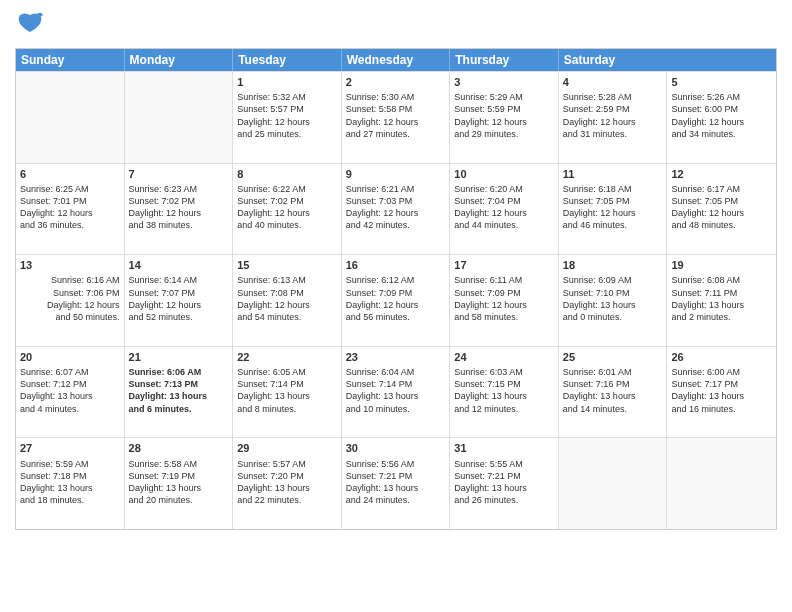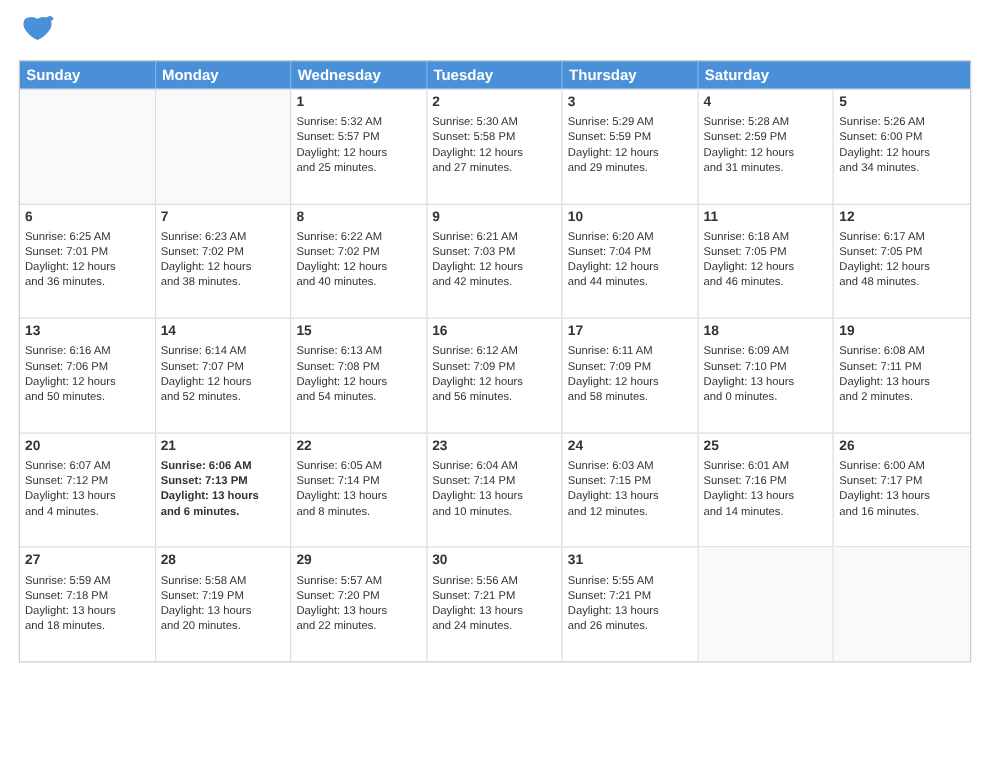--- a/index.html
+++ b/index.html
@@ -125,22 +125,22 @@
     <div class="title-section">
       <div class="month-title"></div>
       <div class="location"></div>
     </div>
   </div>
 
   <div class="calendar">
     <div class="cal-header">
     <div class="cal-header-cell">Sunday</div>
         <div class="cal-header-cell">Monday</div>
+        <div class="cal-header-cell">Tuesday</div>
         <div class="cal-header-cell">Wednesday</div>
-        <div class="cal-header-cell">Tuesday</div>
         <div class="cal-header-cell">Thursday</div>
         <div class="cal-header-cell">Saturday</div>
       </div>
     <div class="cal-body">
     <div class="cal-row">
           <div class="cal-cell empty"></div>
           <div class="cal-cell empty"></div>
           <div class="cal-cell">
             <span class="day-num">1</span>
             <div class="cell-text" style="white-space: pre-line;">Sunrise: 5:32 AM
@@ -224,21 +224,21 @@
             <span class="day-num">12</span>
             <div class="cell-text" style="white-space: pre-line;">Sunrise: 6:17 AM
 Sunset: 7:05 PM
 Daylight: 12 hours
 and 48 minutes.</div>
           </div>
         </div>
         <div class="cal-row">
           <div class="cal-cell">
             <span class="day-num">13</span>
-            <div class="cell-text" style="white-space: pre-line;">Sunrise: 6:16 AM
+            <div class="cell-text" style="white-space: pre-line; text-align: right;">Sunrise: 6:16 AM
 Sunset: 7:06 PM
 Daylight: 12 hours
 and 50 minutes.</div>
           </div>
           <div class="cal-cell">
             <span class="day-num">14</span>
             <div class="cell-text" style="white-space: pre-line;">Sunrise: 6:14 AM
 Sunset: 7:07 PM
 Daylight: 12 hours
 and 52 minutes.</div>

